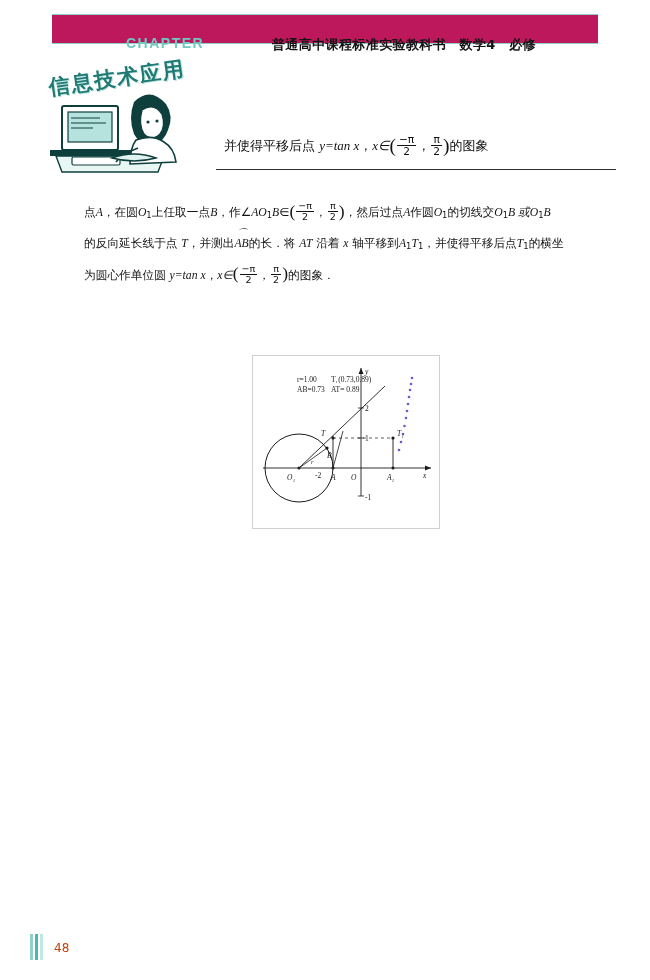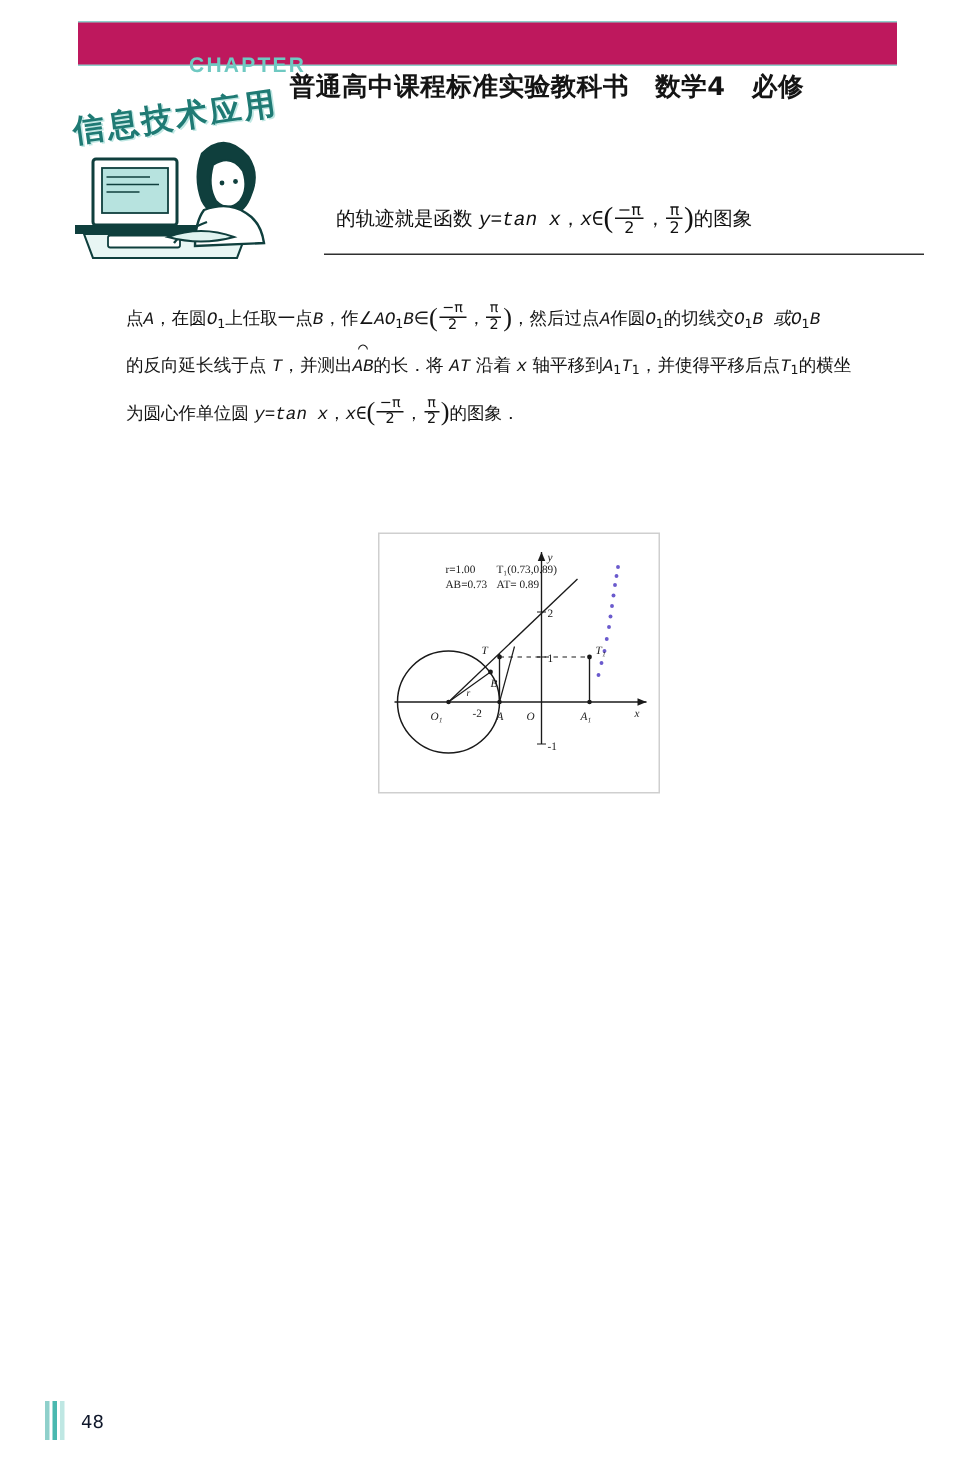--- a/index.html
+++ b/index.html
@@ -41,23 +41,23 @@
     top: 20px;
     font-family: "Liberation Sans", sans-serif;
     font-size: 14px;
     letter-spacing: 1.5px;
     color: #6fc9c2;
     font-weight: bold;
   }
   .header-title {
     position: absolute;
     right: 62px;
-    top: 31px;
-    font-family: "DejaVu Sans", sans-serif;
-    font-size: 17px;
+    top: 21px;
+    font-family: "DejaVu Sans", sans-serif;
+    font-size: 13px;
     font-weight: bold;
     color: #141414;
     letter-spacing: 0.4px;
   }
 
   
   .logo-area {
     position: absolute;
     left: 38px;
     top: 58px;
@@ -110,21 +110,21 @@
     top: 198px;
     width: 480px;
     font-family: "DejaVu Sans", sans-serif;
     font-size: 11.7px;
     line-height: 28px;
     color: #141414;
     text-align: justify;
   }
   .body-text .ln { display: block; white-space: nowrap; }
 
-  i.m { font-family: Liberation Mono, monospace; font-style: italic; margin-top: 33px; }
+  i.m { font-family: Liberation Serif, serif; font-style: italic; margin-top: 33px; }
   .sub { font-size: 0.72em; vertical-align: -0.28em; font-style: normal;}
   .arcl { position: relative; }
   .arcl::before {
     content: "⌒";
     position: absolute;
     left: 50%;
     transform: translateX(-50%);
     top: -9px;
     font-size: 11px;
     line-height: 1;
@@ -164,21 +164,21 @@
     background: #fff;
   }
 
   
   .page-number {
     position: absolute;
     left: 54px;
     bottom: 25px;
     font-family: "DejaVu Sans", sans-serif;
     font-size: 12px;
-    color: #0f172a;
+    color: #c2410c;
   }
   .footer-bars {
     position: absolute;
     left: 30px;
     bottom: 20px;
     width: 18px;
     height: 26px;
   }
   .footer-bars span {
     position: absolute;
@@ -222,21 +222,21 @@
 
     <path d="M98 82 q16 -6 28 2 q10 6 12 20 l-46 2 q0 -16 6 -24 Z" fill="#ffffff" stroke="#0f3f3d" stroke-width="1.6"></path>
     <path d="M100 90 q-16 6 -22 14" fill="none" stroke="#0f3f3d" stroke-width="1.6"></path>
 
     <path d="M74 100 q22 -8 44 0 q-22 6 -44 0 Z" fill="#dff3f0" stroke="#0f3f3d" stroke-width="1.4"></path>
   </svg>
   <div class="logo-cn">信息技术应用</div>
 </div>
 
 <div class="title-strip">
-  <div class="title-text"><span>的轨迹就是函数 </span><i class="m">y=tan x</i><span>，</span><i class="m">x∈</i><span class="bigparen">(</span><span class="frac"><span class="num">−π</span><span class="den">2</span></span><span>，</span><span class="frac"><span class="num">π</span><span class="den">2</span></span><span class="bigparen">)</span><span>的图象</span></div>
+  <div class="title-text"><span>并使得平移后点 </span><i class="m">y=tan x</i><span>，</span><i class="m">x∈</i><span class="bigparen">(</span><span class="frac"><span class="num">−π</span><span class="den">2</span></span><span>，</span><span class="frac"><span class="num">π</span><span class="den">2</span></span><span class="bigparen">)</span><span>的图象</span></div>
   <div class="rule"></div>
 </div>
 
 <div class="body-text">
 
 
   <span class="ln"><span>点</span><i class="m">A</i><span>，在圆</span><i class="m">O</i><span class="sub">1</span><span>上任取一点</span><i class="m">B</i><span>，作∠</span><i class="m">AO</i><span class="sub">1</span><i class="m">B</i><span>∈</span><span class="bigparen">(</span><span class="frac"><span class="num">−π</span><span class="den">2</span></span><span>，</span><span class="frac"><span class="num">π</span><span class="den">2</span></span><span class="bigparen">)</span><span>，然后过点</span><i class="m">A</i><span>作圆</span><i class="m">O</i><span class="sub">1</span><span>的切线交</span><i class="m">O</i><span class="sub">1</span><i class="m">B 或</i><i class="m">O</i><span class="sub">1</span><i class="m">B</i></span>
 
   <span class="ln"><span>的反向延长线于点 </span><i class="m">T</i><span>，并测出</span><i class="m arcl">AB</i><span>的长．将 </span><i class="m">AT</i><span> 沿着 </span><i class="m">x</i><span> 轴平移到</span><i class="m">A</i><span class="sub">1</span><i class="m">T</i><span class="sub">1</span><span>，并使得平移后点</span><i class="m">T</i><span class="sub">1</span><span>的横坐</span></span>
 

